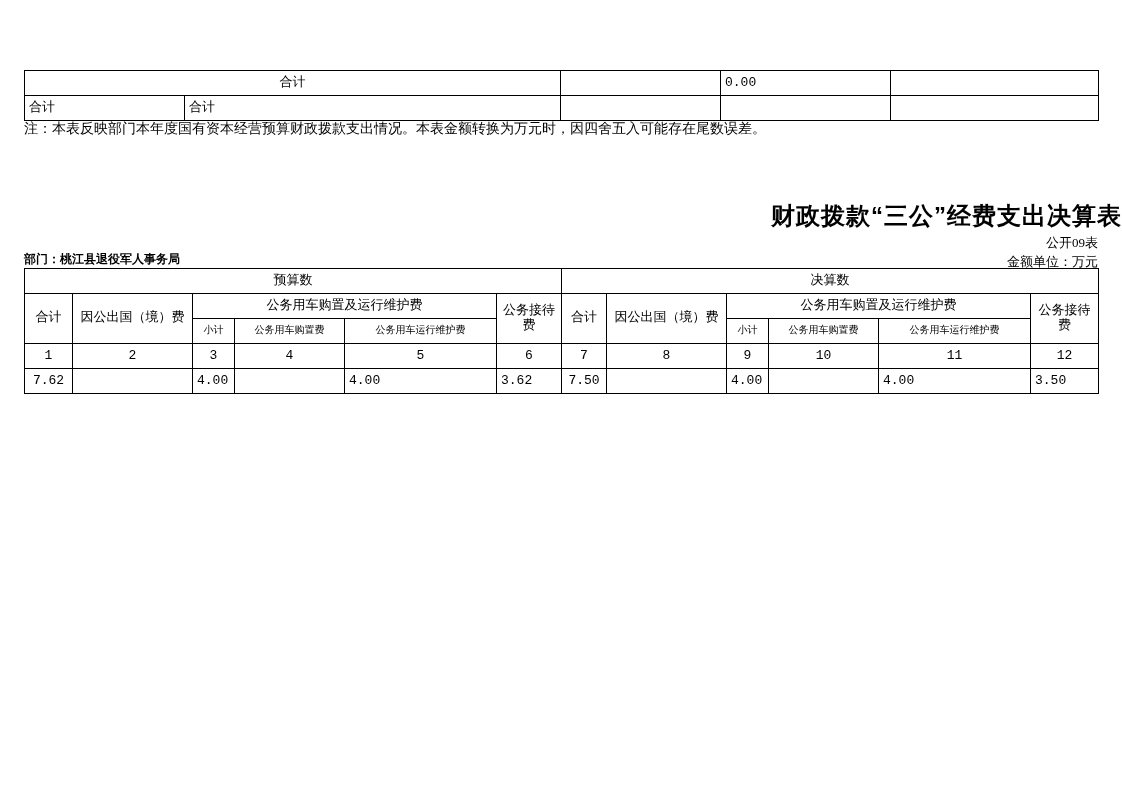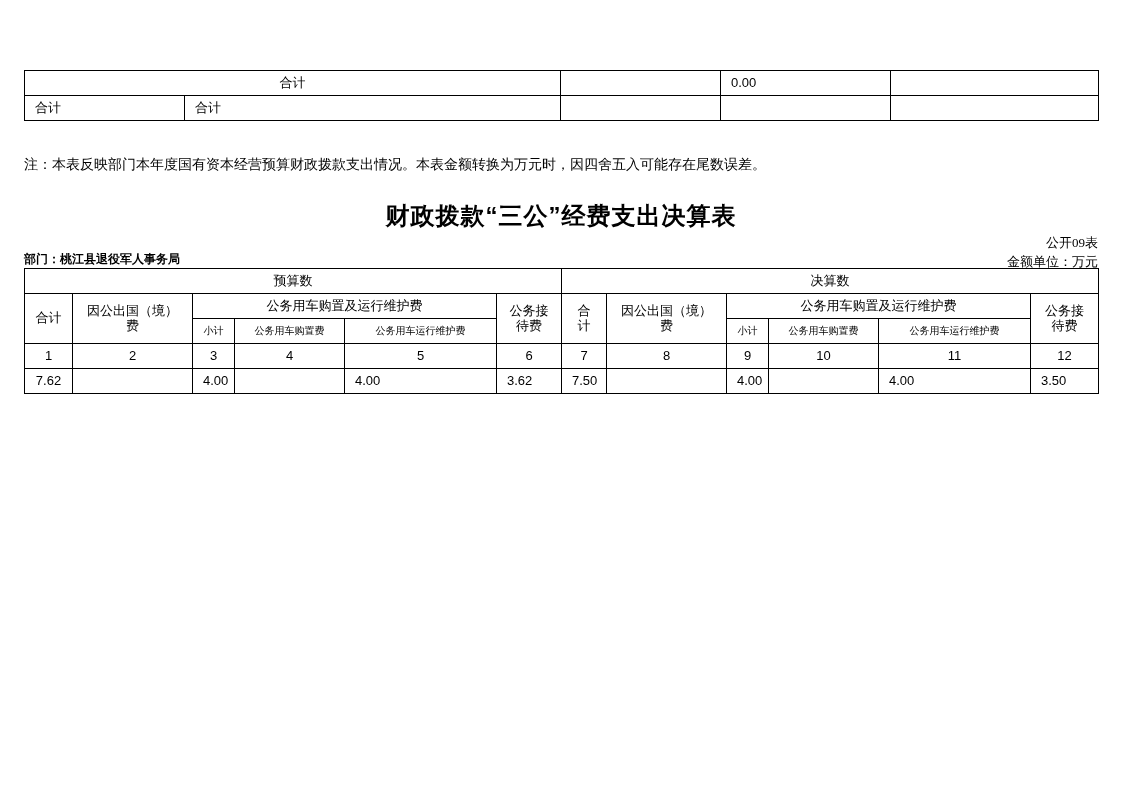--- a/index.html
+++ b/index.html
@@ -25,24 +25,24 @@
   
   table.doc {
     border-collapse: collapse;
     table-layout: fixed;
     width: 1074px;
   }
   table.doc td {
     border: 1px solid #000000;
     font-size: 13px;
     line-height: 1.15;
-    padding: 2px 10px;
+    padding: 2px 4px;
     height: 20px;
     vertical-align: middle;
-    font-family: Liberation Sans, sans-serif;
+    font-family: Liberation Mono, monospace;
   }
   .c  { text-align: center; }
   .l  { text-align: left; }
   .r  { }
 
   
   .top-table-wrap {
     position: absolute;
     left: 24px;
     top: 70px;
@@ -52,30 +52,29 @@
   .note {
     font-size: 14px;
     line-height: 1.5;
     font-family: "Liberation Serif", "DejaVu Serif", serif;
   }
   .note-top {
     position: absolute;
     left: 24px;
     top: 118px;
     width: 1074px;
-    margin-top: 36px;
   }
 
   
   .main-title {
     position: absolute;
     left: 0;
     top: 200px;
     width: 1122px;
-    text-align: center;
+    text-align: right;
     font-size: 24px;
     font-weight: bold;
     letter-spacing: 1px;
     font-family: "Liberation Sans", "DejaVu Sans", sans-serif;
   }
 
   
   .meta-right {
     position: absolute;
     right: 24px;

